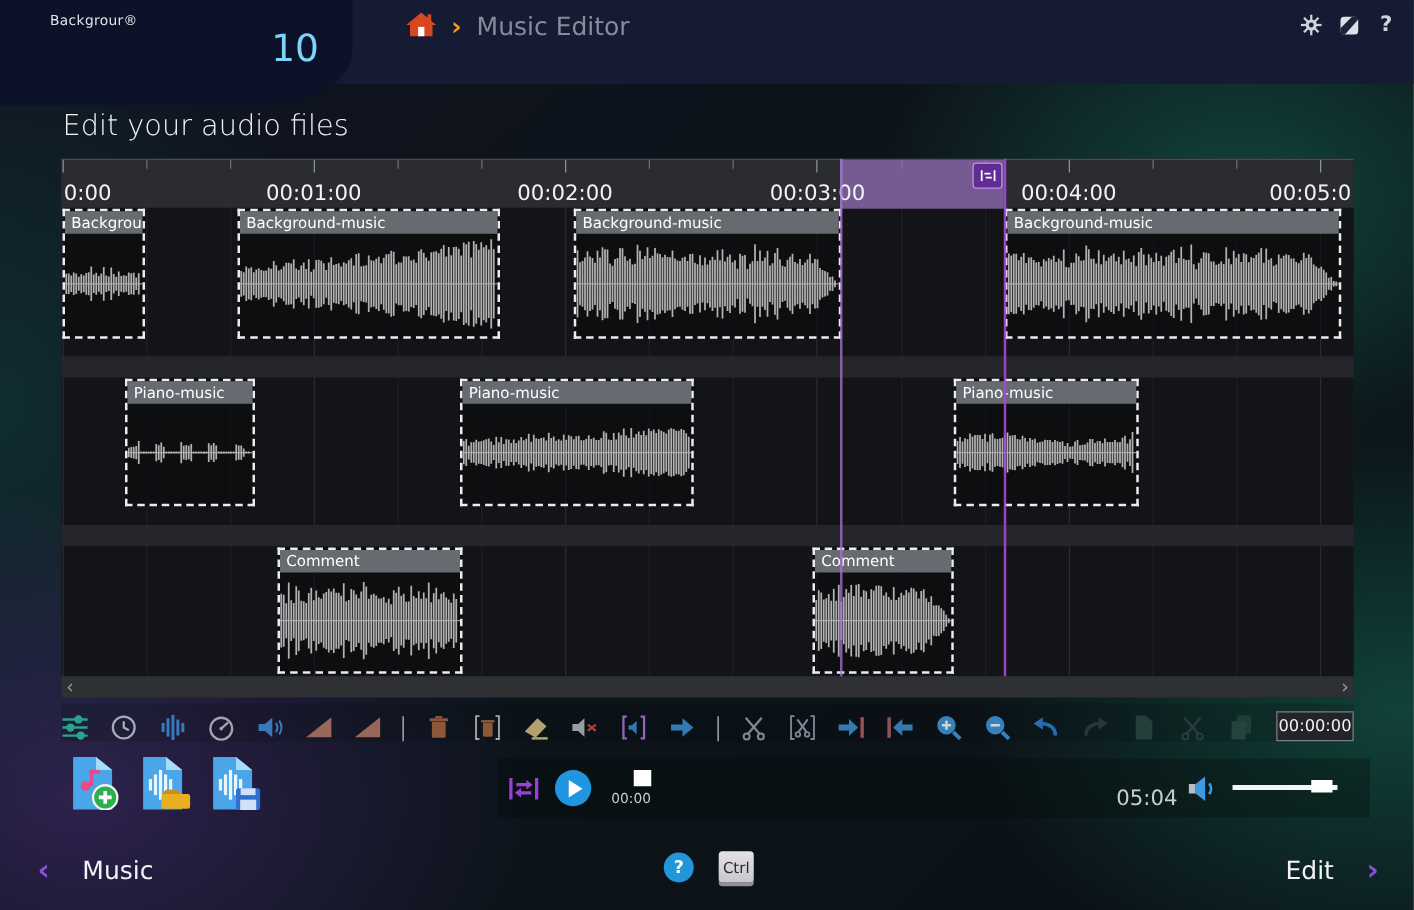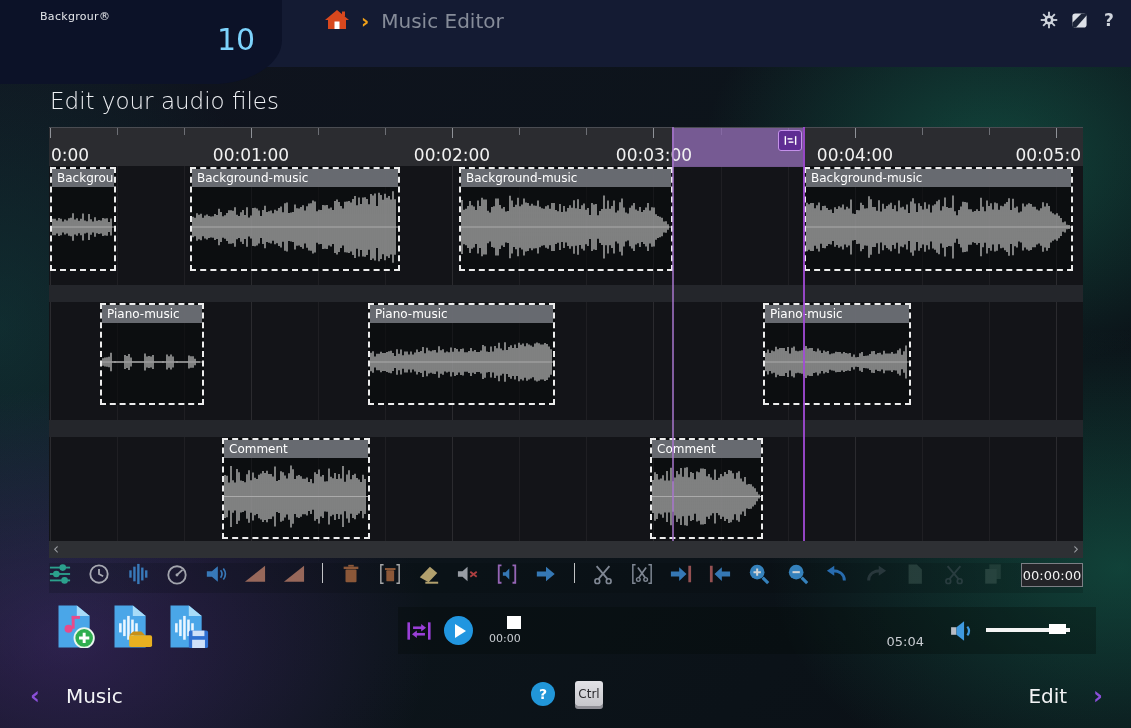--- a/index.html
+++ b/index.html
@@ -39,36 +39,36 @@
   .tracks{position:absolute;left:0;top:39px;width:1034px;height:375px;background:#24262b;overflow:hidden}
   .track-row{position:absolute;left:0;width:1034px;background:#131418}
   .gridline{position:absolute;top:0;height:100%;width:1px}
   .clip{position:absolute;border:2px dashed #ececec;background:rgba(8,9,11,.55);box-sizing:border-box;cursor:grab}
   .clip-header{height:18px;background:rgba(112,114,120,.92);color:#fff;font-size:12px;line-height:18px;padding-left:5px;overflow:hidden;white-space:nowrap}
   .clip-wave{display:block}
   .playhead{position:absolute;top:0;width:2px;height:414px;z-index:30}
   .hscroll{position:absolute;left:0;top:414px;width:1034px;height:17px;background:#2e3034;display:flex;align-items:center;justify-content:space-between;padding:0 4px;box-sizing:border-box}
   .hscroll .arr{color:#9a9da2;font-size:15px;line-height:15px;cursor:pointer}
   
-  .toolbar{position:absolute;left:49px;top:563px;width:1034px;height:30px;display:flex;align-items:flex-start;gap:17px;background:rgba(8,12,10,.18)}
+  .toolbar{position:absolute;left:49px;top:563px;width:1034px;height:30px;display:flex;align-items:flex-end;gap:17px;background:rgba(8,12,10,.18)}
   .tool{width:22px;height:22px;display:inline-flex;align-items:center;justify-content:center;opacity:.82;cursor:pointer;flex:0 0 auto}
   .tool.disabled{opacity:.40;cursor:default}
   .tool-sep{width:1px;height:20px;background:rgba(255,255,255,.75);flex:0 0 auto}
   .time-box{margin-left:auto;width:74px;height:22px;background:#232428;border:1px solid #7c7f85;color:#f2f2f2;font-size:13px;display:flex;align-items:center;justify-content:center}
   
   .file-actions{position:absolute;left:53px;top:604px;display:flex;gap:12px}
   .file-btn{width:44px;height:46px;cursor:pointer}
   .player{position:absolute;left:398px;top:607px;width:698px;height:47px;background:rgba(4,9,7,.30);display:flex;align-items:center}
   .loop-btn{margin-left:8px;width:26px;height:26px;cursor:pointer}
   .play-btn{margin-left:12px;width:29px;height:29px;border-radius:50%;background:#2196e0;display:flex;align-items:center;justify-content:center;cursor:pointer}
   .play-tri{width:0;height:0;border-left:11px solid #fff;border-top:7px solid transparent;border-bottom:7px solid transparent;margin-left:3px}
   .stop-wrap{margin-left:16px;display:flex;flex-direction:column;align-items:flex-end}
   .stop-btn{width:14px;height:13px;background:#fff;cursor:pointer}
   .elapsed{margin-top:3px;font-size:11px;color:#c9cdd2}
-  .total-time{position:absolute;right:172px;bottom:5px;font-size:13px;color:#c9cdd2}
+  .total-time{position:absolute;right:154px;bottom:5px;font-size:17px;color:#c9cdd2}
   .speaker-btn{position:absolute;right:120px;top:11px;width:26px;height:24px;cursor:pointer}
   .vol-slider{position:absolute;right:26px;top:20px;width:84px;height:6px;cursor:pointer}
   .vol-track{position:absolute;left:0;top:1px;width:100%;height:4px;background:#f4f4f4}
   .vol-handle{position:absolute;right:4px;top:-3px;width:17px;height:10px;background:#fff}
   
   .nav-back{position:absolute;left:30px;top:682px;display:flex;align-items:center;gap:26px;cursor:pointer}
   .nav-next{position:absolute;right:28px;top:682px;display:flex;align-items:center;gap:26px;cursor:pointer}
   .nav-chev{font-size:24px;font-weight:bold;color:#8a4fd8}
   .nav-label{font-size:20px;color:#f2f3f5}
   .help-circle{position:absolute;left:531px;top:682px;width:24px;height:24px;border-radius:50%;background:#2196d8;color:#fff;font-size:14px;font-weight:bold;display:flex;align-items:center;justify-content:center;cursor:pointer}

